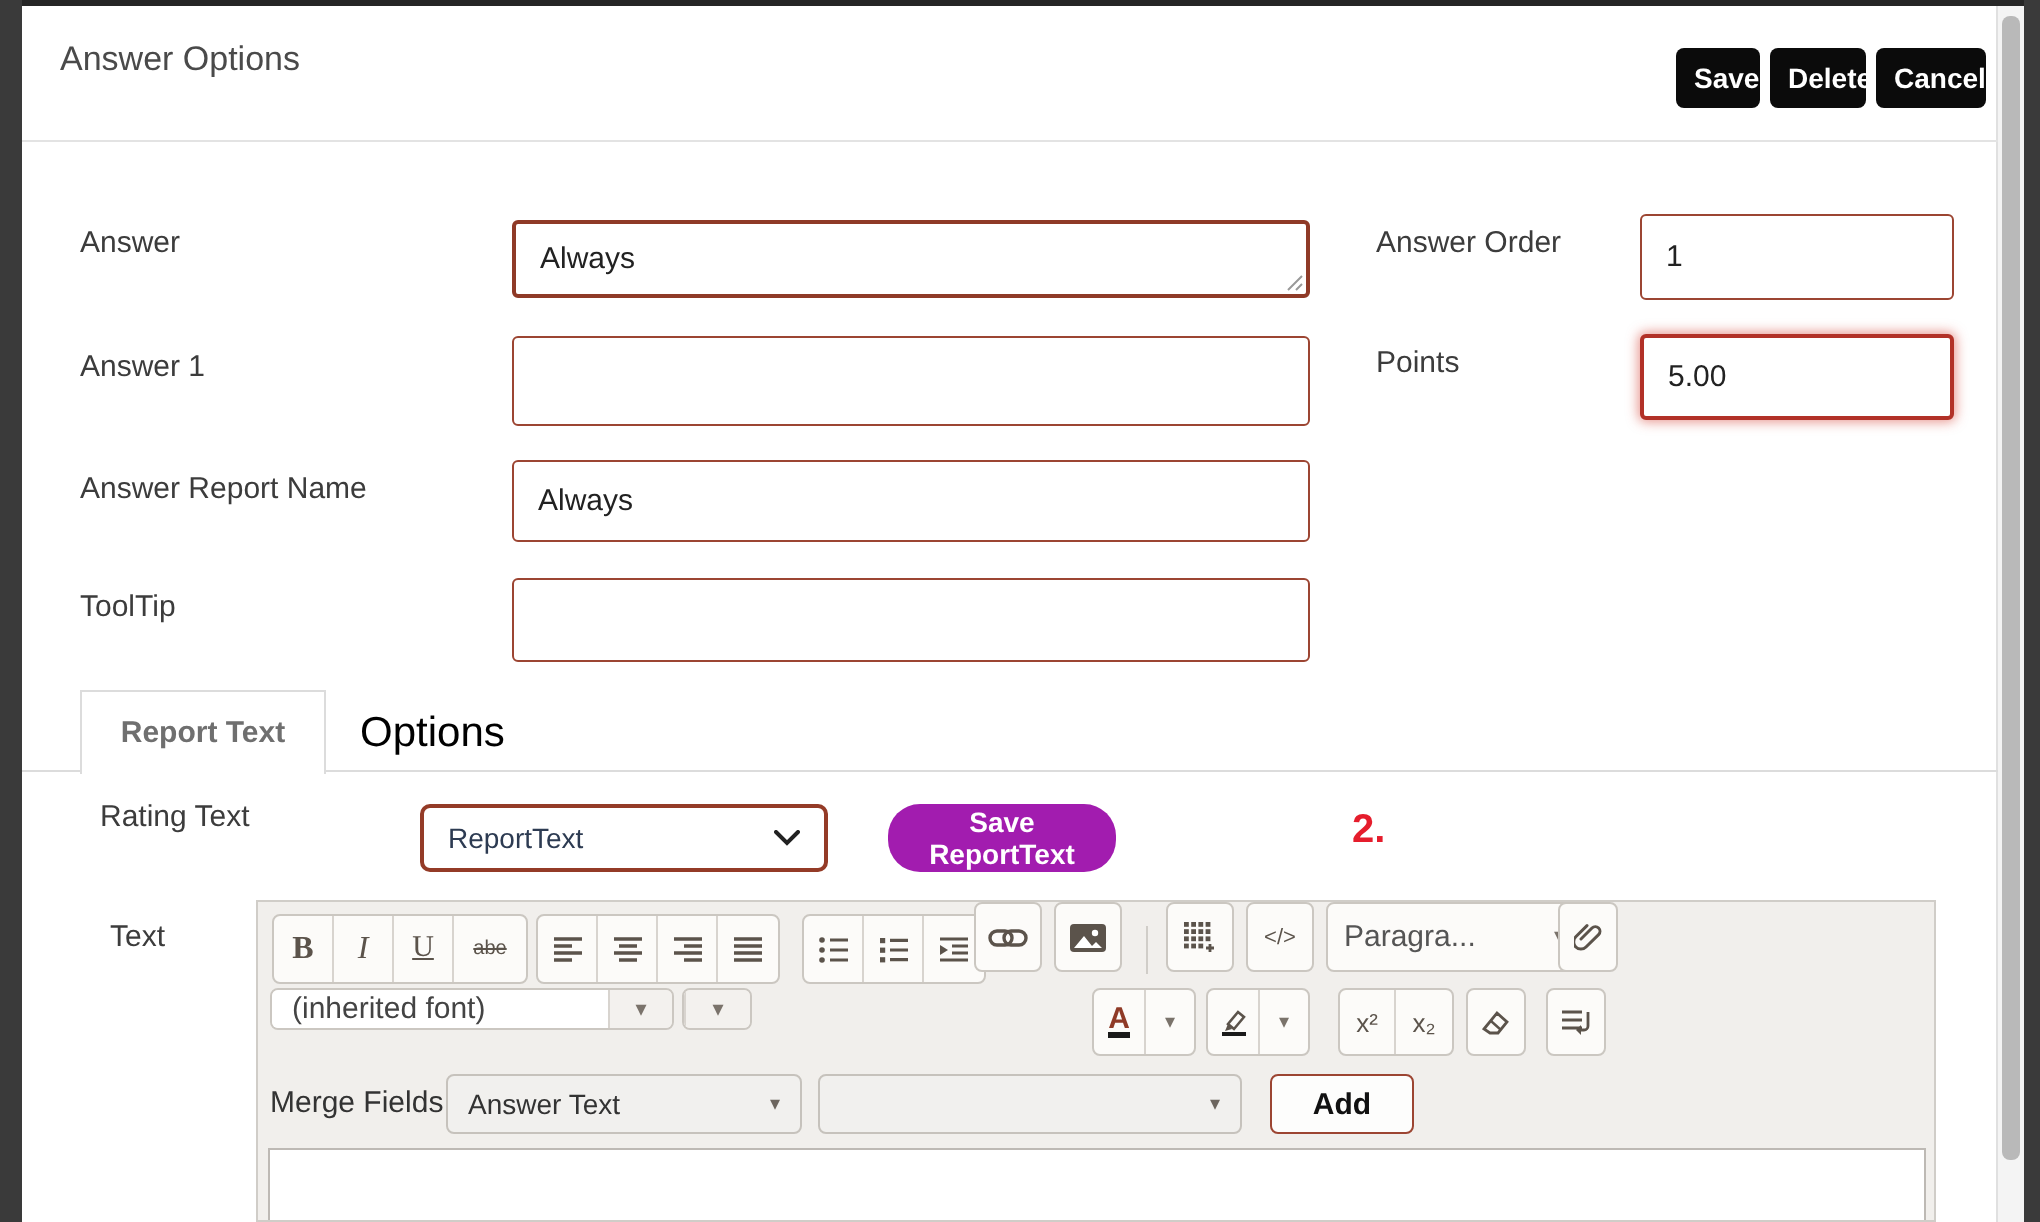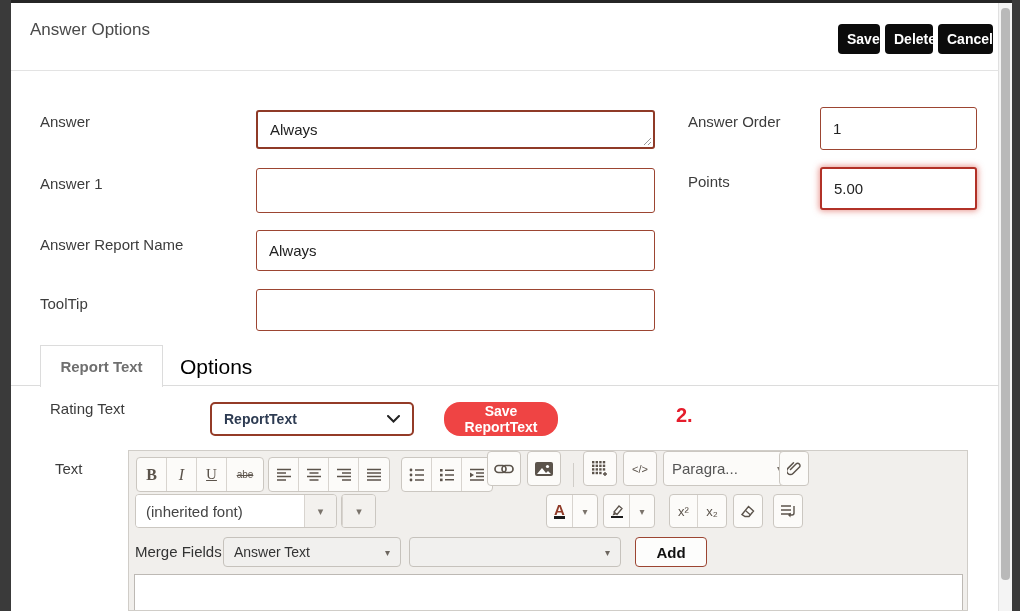--- a/index.html
+++ b/index.html
@@ -27,37 +27,37 @@
   .resize-grip{position:absolute;width:10px;height:10px;}
   
   .tab-divider{left:11px;top:385px;width:988px;height:1px;background:#dcdcdc;}
   .tab-active{left:40px;top:345px;width:121px;height:41px;background:#fff;border:1px solid #dcdcdc;
               border-bottom:none;z-index:2;display:flex;align-items:center;justify-content:center;
               font-size:15px;font-weight:bold;color:#6f6f6f;}
   .tab-plain{left:180px;top:355px;font-size:21px;font-weight:normal;color:#000000;cursor:pointer;}
   
   .rt-select{left:210px;top:402px;width:204px;height:34px;box-sizing:border-box;border:2px solid #943b27;
              border-radius:5px;background:#fff;display:flex;align-items:center;padding:0 12px;
-             font-size:14px;color:#2d3b52;cursor:pointer;font-weight:bold;}
+             font-size:14px;color:#2d3b52;cursor:pointer;}
   .rt-select svg{margin-left:auto;}
-  .blk-btn{position:absolute;top:402px;height:34px;background:#ef4444;color:#fff;border:none;border-radius:16px;
+  .blk-btn{position:absolute;top:402px;height:34px;background:#a21caf;color:#fff;border:none;border-radius:16px;
            font-family:inherit;font-size:14px;font-weight:600;cursor:pointer;display:flex;align-items:center;
            justify-content:center;gap:6px;padding:0 16px;}
   .step-note{left:676px;top:404px;font-size:20px;font-weight:bold;color:#e51d2c;}
   
   .editor{left:128px;top:450px;width:840px;height:161px;background:#f1efec;border:1px solid #d0cdc8;
           box-sizing:border-box;overflow:hidden;}
   .tb-grp{position:absolute;display:flex;background:#fcfbf9;border:1px solid #cbc7c1;border-radius:4px;height:35px;box-sizing:border-box;}
   .tb-cell{width:30px;display:flex;align-items:center;justify-content:center;border-right:1px solid #d8d4cf;
            color:#5b534b;font-size:14px;cursor:pointer;box-sizing:border-box;}
   .tb-cell:last-child{border-right:none;}
   .tb-btn{position:absolute;height:35px;background:#fcfbf9;border:1px solid #cbc7c1;border-radius:4px;
           display:flex;align-items:center;justify-content:center;color:#5b534b;font-size:14px;cursor:pointer;box-sizing:border-box;}
   .tb-sep{position:absolute;width:1px;height:24px;background:#d0cdc8;}
-  .combo{position:absolute;height:34px;display:flex;border:1px solid #cbc7c1;border-radius:4px;overflow:hidden;box-sizing:border-box;}
+  .combo{position:absolute;height:21px;display:flex;border:1px solid #cbc7c1;border-radius:4px;overflow:hidden;box-sizing:border-box;}
   .combo .val{background:#fff;display:flex;align-items:center;padding:0 10px;font-size:15px;color:#444;box-sizing:border-box;}
   .combo .arr{background:#f3f1ee;border-left:1px solid #d8d4cf;display:flex;align-items:center;justify-content:center;
               color:#7a736b;font-size:11px;cursor:pointer;}
   .b{font-weight:bold;font-family:"Liberation Serif",serif;font-size:16px;}
   .i{font-style:italic;font-family:"Liberation Serif",serif;font-size:16px;}
   .u{text-decoration:underline;font-family:"Liberation Serif",serif;font-size:15px;}
   .strike{text-decoration:line-through;font-size:10px;}
   .colorA{font-size:15px;font-weight:bold;border-bottom:3px solid #1a1a1a;line-height:13px;}
   
   .merge-lbl{position:absolute;font-size:15px;color:#333;}

